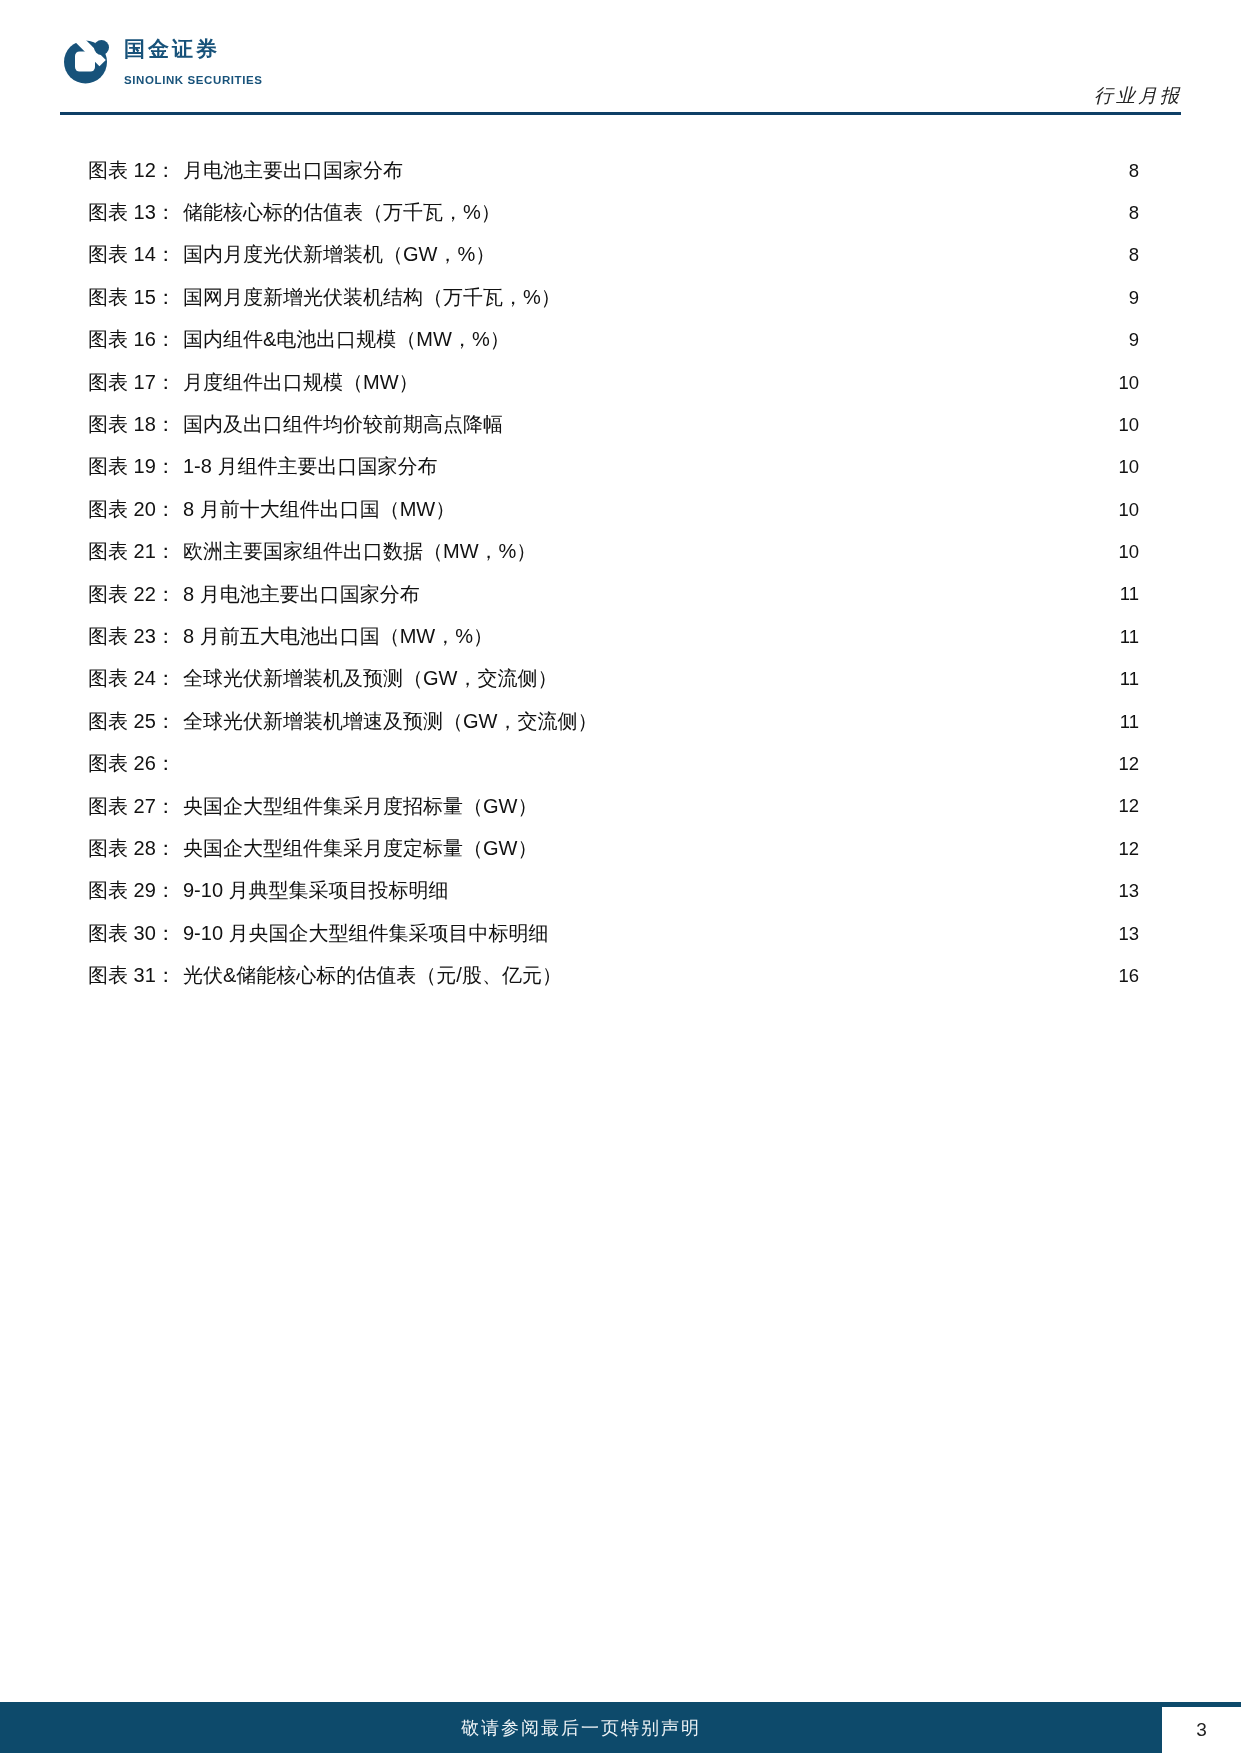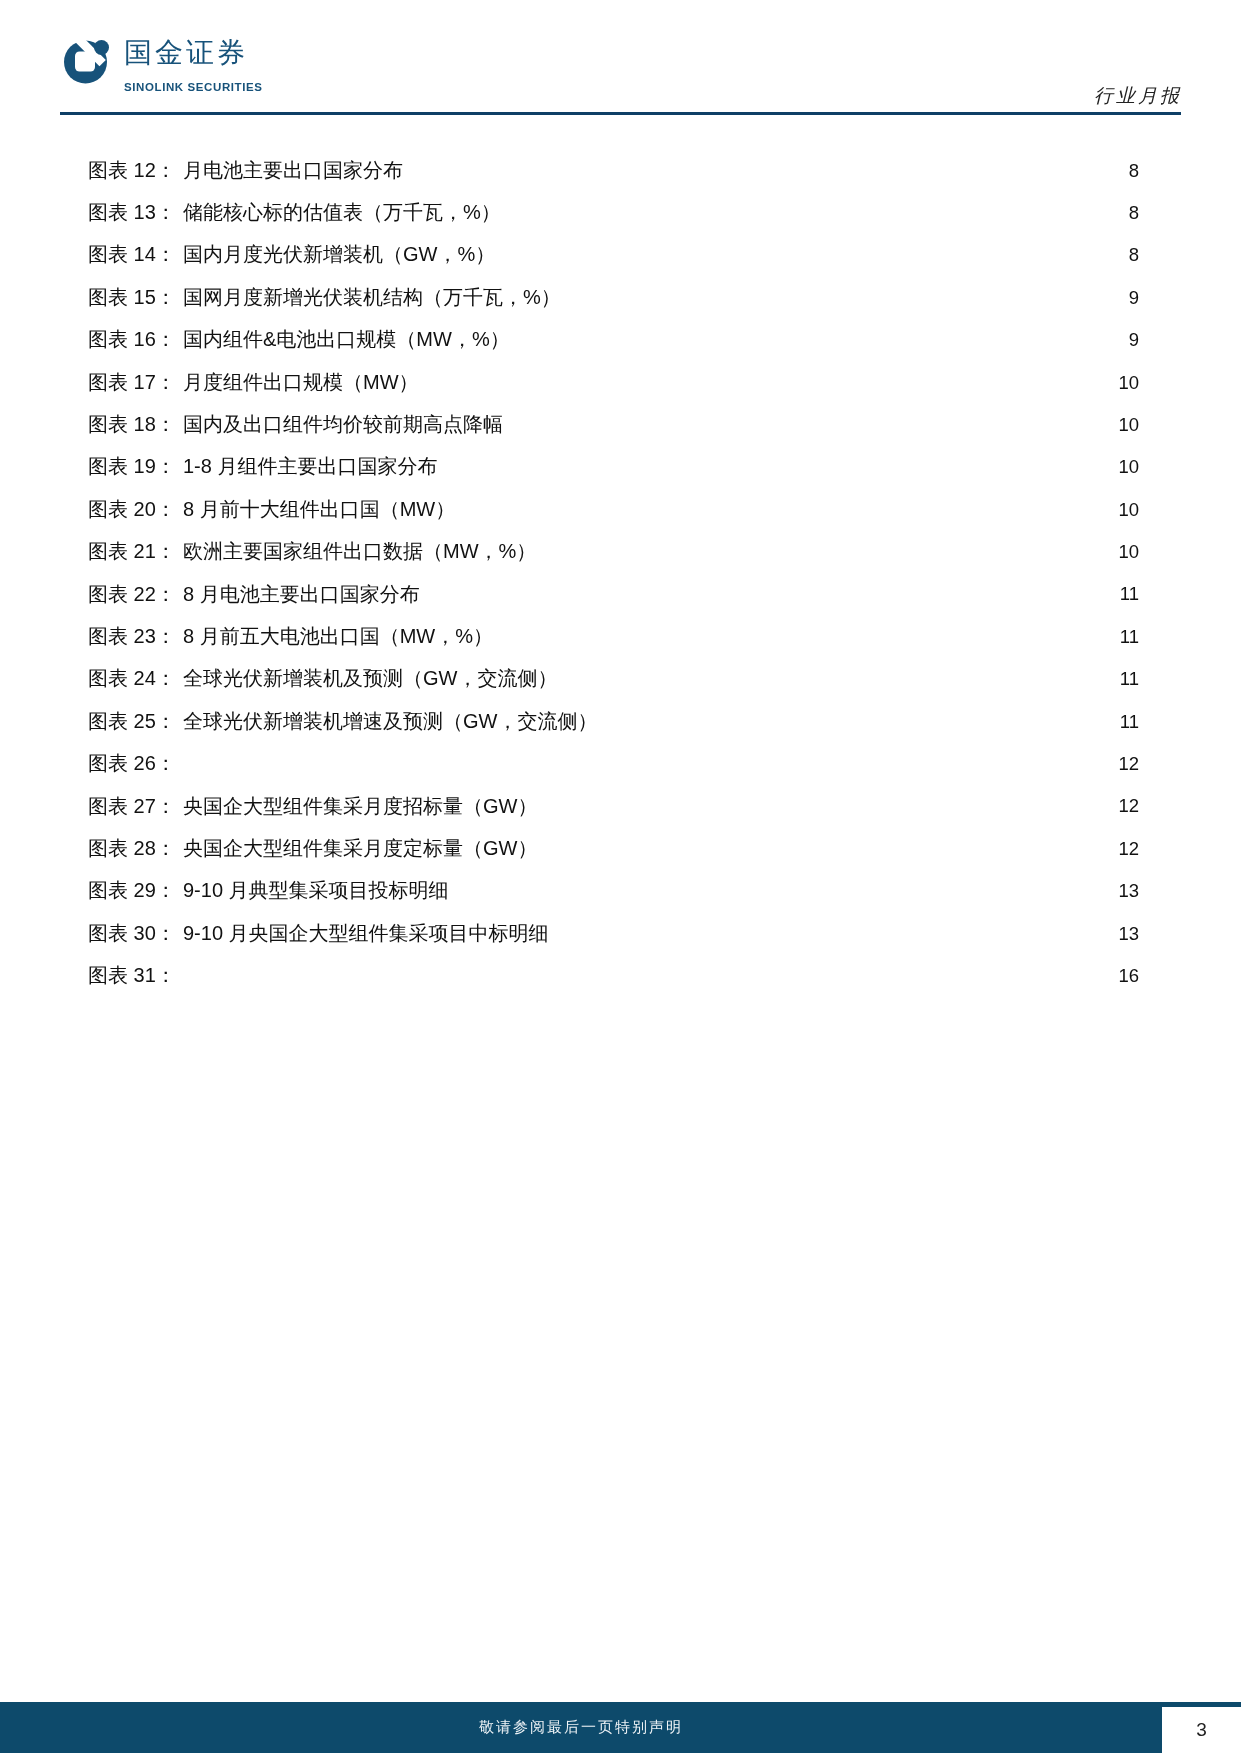--- a/index.html
+++ b/index.html
@@ -8,21 +8,21 @@
     position:relative; width:1241px; height:1755px; margin:0 auto;
     background:#ffffff; overflow:hidden;
     font-family:"Liberation Sans", sans-serif; color:#111;
   }
 
   
   .brand { position:absolute; left:62px; top:37px; display:flex; align-items:flex-start; }
   .logo-icon { width:49px; height:49px; display:block; }
   .brand-text { margin-left:13px; padding-top:1px; }
   .brand-cn {
-    font-size:28px; font-weight:400; color:#17527a; letter-spacing:3px;
+    font-size:21px; font-weight:700; color:#17527a; letter-spacing:3px;
     line-height:1.05; font-family:"Liberation Serif", serif;
   }
   .brand-en {
     font-size:11.5px; font-weight:700; color:#17527a; letter-spacing:0.6px;
     margin-top:14px; font-family:"Liberation Sans", sans-serif;
   }
   .doc-type {
     position:absolute; right:59px; top:83px;
     font-size:19px; font-style:italic; color:#222;
     font-family:Liberation Serif, serif; letter-spacing:3px;
@@ -48,21 +48,21 @@
   .toc-page { flex:0 0 30px; text-align:right; font-size:18.5px; }
 
   
   .footer-bar {
     position:absolute; left:0; bottom:2px; width:1241px; height:51px;
     background:#0d4a6b;
   }
   .footer-disclaimer {
     position:absolute; left:0; top:0; width:1162px; height:51px;
     display:flex; align-items:center; justify-content:center;
-    color:#eef3f6; font-size:15px; letter-spacing:2px;
+    color:#eef3f6; font-size:18px; letter-spacing:2px;
     font-family:"Liberation Serif", serif;
   }
   .footer-pagebox {
     position:absolute; right:0; top:5px; width:79px; height:46px;
     background:#ffffff; display:flex; align-items:center; justify-content:center;
   }
   .footer-pagenum { font-size:19px; color:#222; font-family:"Liberation Sans", sans-serif; }
 </style>
 </head>
 <body>
@@ -193,20 +193,21 @@
       <span class="toc-page">13</span>
     </div>
       <div class="toc-row">
       <span class="toc-label">图表 30：</span>
       <span class="toc-title">9-10 月央国企大型组件集采项目中标明细</span>
       <span class="dots"></span>
       <span class="toc-page">13</span>
     </div>
       <div class="toc-row">
       <span class="toc-label">图表 31：</span>
+      <span class="toc-title">光伏&amp;储能核心标的估值表（元/股、亿元）</span>
       <span class="dots"></span>
       <span class="toc-page">16</span>
     </div>
     </main>
 
   <footer class="footer-bar">
     <div class="footer-disclaimer">敬请参阅最后一页特别声明</div>
     <div class="footer-pagebox">
       <span class="footer-pagenum">3</span>
     </div>

